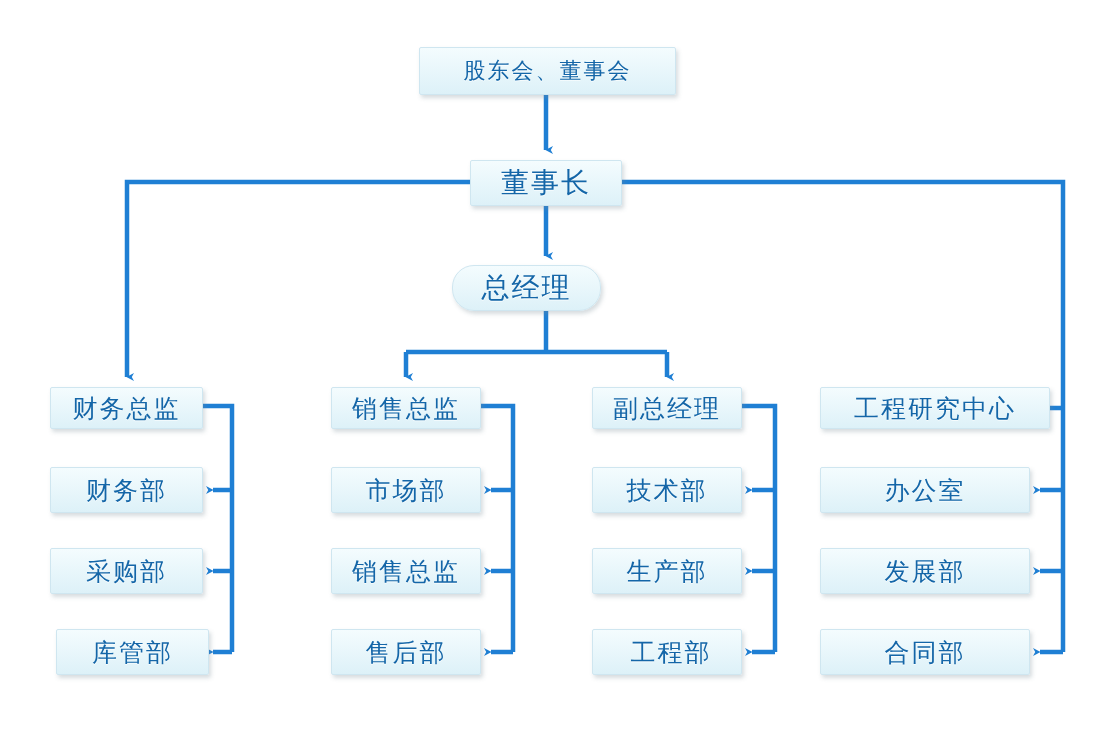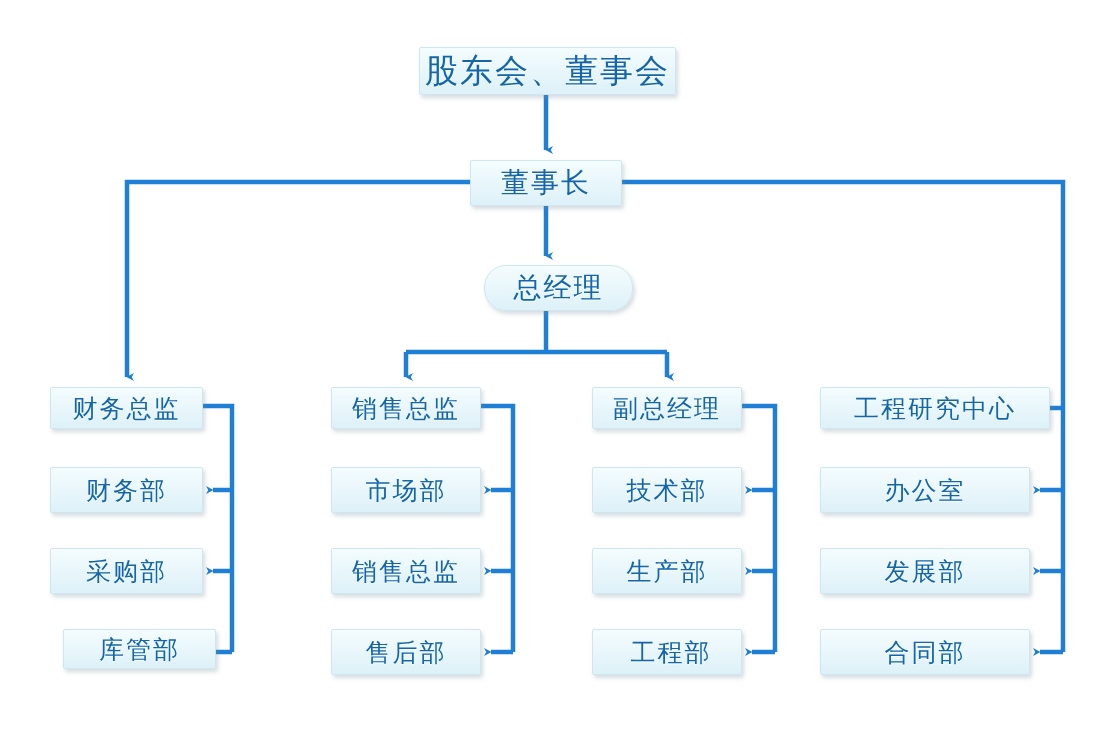--- a/index.html
+++ b/index.html
@@ -30,21 +30,21 @@
     box-shadow: 2px 3px 4px rgba(120,140,150,0.30);
     display: flex;
     align-items: center;
     justify-content: center;
     color: #1466a8;
     letter-spacing: 2px;
     white-space: nowrap;
     line-height: 1;
     text-shadow: 0 1px 0 rgba(255,255,255,0.7);
   }
-  .org-box.lvl-top { font-size: 33px; }
+  .org-box.lvl-top { font-size: 22px; }
   .org-box.lvl-mid { font-size: 28px; }
   .org-box.lvl-head { font-size: 25px; }
   .org-box.lvl-unit { font-size: 25px; }
   svg.connectors {
     position: absolute;
     left: 0;
     top: 0;
     width: 1110px;
     height: 729px;
     pointer-events: none;
@@ -98,35 +98,35 @@
       <path d="M775,490 L752,490" marker-end="url(#arrow-left)"></path>
       <path d="M775,571 L752,571" marker-end="url(#arrow-left)"></path>
       <path d="M775,652 L752,652" marker-end="url(#arrow-left)"></path>
     </g>
   </svg>
 
   <div class="org-box lvl-top" style="left: 419px; top: 47px; width: 257px; height: 48px; color: rgb(20, 102, 168); border-color: rgb(207, 230, 240); background: linear-gradient(rgb(244, 252, 254) 0%, rgb(221, 241, 248) 100%);">股东会、董事会</div>
 
   <div class="org-box lvl-mid" style="left: 470px; top: 160px; width: 152px; height: 46px; color: rgb(20, 102, 168); border-color: rgb(207, 230, 240); background: linear-gradient(rgb(244, 252, 254) 0%, rgb(221, 241, 248) 100%);">董事长</div>
 
-  <div class="org-box lvl-mid" style="left: 484px; top: 265px; width: 149px; height: 46px; color: rgb(20, 102, 168); border-color: rgb(207, 230, 240); background: linear-gradient(rgb(244, 252, 254) 0%, rgb(221, 241, 248) 100%); border-radius: 22px;">总经理</div>
+  <div class="org-box lvl-mid" style="left: 452px; top: 265px; width: 149px; height: 46px; color: rgb(20, 102, 168); border-color: rgb(207, 230, 240); background: linear-gradient(rgb(244, 252, 254) 0%, rgb(221, 241, 248) 100%); border-radius: 22px;">总经理</div>
 
   <div class="org-box lvl-head" style="left: 50px; top: 387px; width: 153px; height: 42px; color: rgb(20, 102, 168); border-color: rgb(207, 230, 240); background: linear-gradient(rgb(244, 252, 254) 0%, rgb(221, 241, 248) 100%);">财务总监</div>
   <div class="org-box lvl-head" style="left: 331px; top: 387px; width: 150px; height: 42px; color: rgb(20, 102, 168); border-color: rgb(207, 230, 240); background: linear-gradient(rgb(244, 252, 254) 0%, rgb(221, 241, 248) 100%);">销售总监</div>
   <div class="org-box lvl-head" style="left: 592px; top: 387px; width: 150px; height: 42px; color: rgb(20, 102, 168); border-color: rgb(207, 230, 240); background: linear-gradient(rgb(244, 252, 254) 0%, rgb(221, 241, 248) 100%);">副总经理</div>
   <div class="org-box lvl-head" style="left: 820px; top: 387px; width: 230px; height: 42px; color: rgb(20, 102, 168); border-color: rgb(207, 230, 240); background: linear-gradient(rgb(244, 252, 254) 0%, rgb(221, 241, 248) 100%);">工程研究中心</div>
 
   <div class="org-box lvl-unit" style="left: 50px; top: 467px; width: 153px; height: 46px; color: rgb(20, 102, 168); border-color: rgb(207, 230, 240); background: linear-gradient(rgb(244, 252, 254) 0%, rgb(221, 241, 248) 100%);">财务部</div>
   <div class="org-box lvl-unit" style="left: 331px; top: 467px; width: 150px; height: 46px; color: rgb(20, 102, 168); border-color: rgb(207, 230, 240); background: linear-gradient(rgb(244, 252, 254) 0%, rgb(221, 241, 248) 100%);">市场部</div>
   <div class="org-box lvl-unit" style="left: 592px; top: 467px; width: 150px; height: 46px; color: rgb(20, 102, 168); border-color: rgb(207, 230, 240); background: linear-gradient(rgb(244, 252, 254) 0%, rgb(221, 241, 248) 100%);">技术部</div>
   <div class="org-box lvl-unit" style="left: 820px; top: 467px; width: 210px; height: 46px; color: rgb(20, 102, 168); border-color: rgb(207, 230, 240); background: linear-gradient(rgb(244, 252, 254) 0%, rgb(221, 241, 248) 100%); text-align: center;">办公室</div>
 
   <div class="org-box lvl-unit" style="left: 50px; top: 548px; width: 153px; height: 46px; color: rgb(20, 102, 168); border-color: rgb(207, 230, 240); background: linear-gradient(rgb(244, 252, 254) 0%, rgb(221, 241, 248) 100%);">采购部</div>
   <div class="org-box lvl-unit" style="left: 331px; top: 548px; width: 150px; height: 46px; color: rgb(20, 102, 168); border-color: rgb(207, 230, 240); background: linear-gradient(rgb(244, 252, 254) 0%, rgb(221, 241, 248) 100%);">销售总监</div>
   <div class="org-box lvl-unit" style="left: 592px; top: 548px; width: 150px; height: 46px; color: rgb(20, 102, 168); border-color: rgb(207, 230, 240); background: linear-gradient(rgb(244, 252, 254) 0%, rgb(221, 241, 248) 100%);">生产部</div>
   <div class="org-box lvl-unit" style="left: 820px; top: 548px; width: 210px; height: 46px; color: rgb(20, 102, 168); border-color: rgb(207, 230, 240); background: linear-gradient(rgb(244, 252, 254) 0%, rgb(221, 241, 248) 100%);">发展部</div>
 
-  <div class="org-box lvl-unit" style="left: 63px; top: 629px; width: 153px; height: 40px; color: rgb(20, 102, 168); border-color: rgb(207, 230, 240); background: linear-gradient(rgb(244, 252, 254) 0%, rgb(221, 241, 248) 100%);">库管部</div>
+  <div class="org-box lvl-unit" style="left: 56px; top: 629px; width: 153px; height: 46px; color: rgb(20, 102, 168); border-color: rgb(207, 230, 240); background: linear-gradient(rgb(244, 252, 254) 0%, rgb(221, 241, 248) 100%);">库管部</div>
   <div class="org-box lvl-unit" style="left: 331px; top: 629px; width: 150px; height: 46px; color: rgb(20, 102, 168); border-color: rgb(207, 230, 240); background: linear-gradient(rgb(244, 252, 254) 0%, rgb(221, 241, 248) 100%);">售后部</div>
   <div class="org-box lvl-unit" style="left: 592px; top: 629px; width: 150px; height: 46px; color: rgb(20, 102, 168); border-color: rgb(207, 230, 240); background: linear-gradient(rgb(244, 252, 254) 0%, rgb(221, 241, 248) 100%); padding-left: 8px;">工程部</div>
   <div class="org-box lvl-unit" style="left: 820px; top: 629px; width: 210px; height: 46px; color: rgb(20, 102, 168); border-color: rgb(207, 230, 240); background: linear-gradient(rgb(244, 252, 254) 0%, rgb(221, 241, 248) 100%);">合同部</div>
 
 </div>
 
 </body></html>

